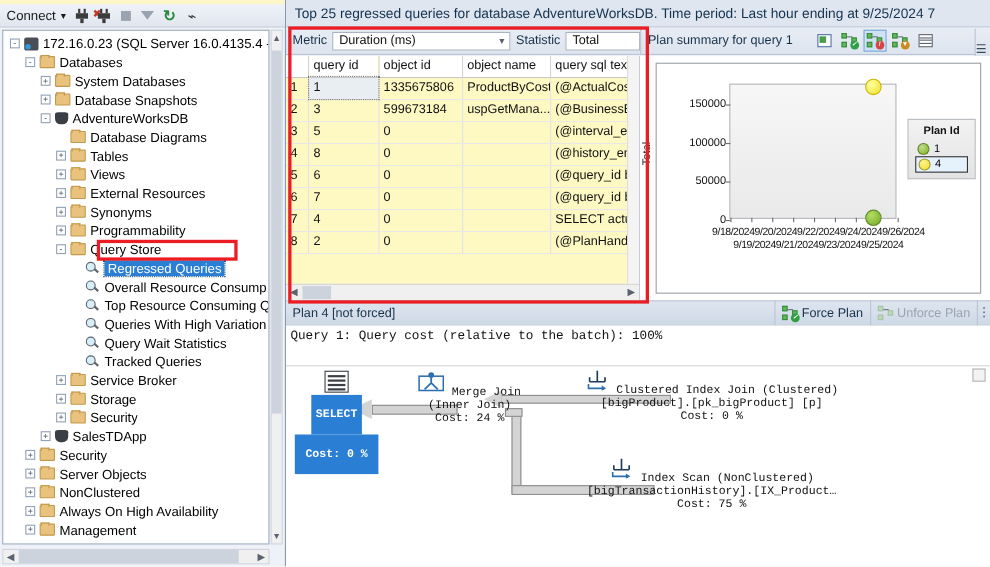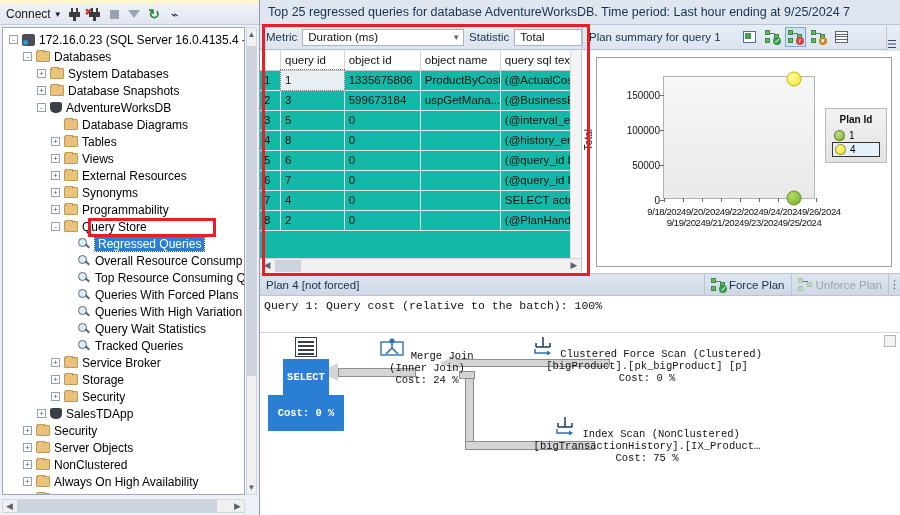--- a/index.html
+++ b/index.html
@@ -104,21 +104,21 @@
   .badge { position:absolute; right:-1px; bottom:-1px; width:8px;height:8px;border-radius:50%; font-size:6px;
            color:#fff; text-align:center; line-height:8px; font-weight:bold;}
   .badge.ok { background:#2f9e44;} .badge.warn { background:#d64545;} .badge.down { background:#c98a1e;}
   .winglyph { width:13px;height:12px;border:1.4px solid #4a6fa5;background:#fff; position:relative;}
   .winglyph:after{content:"";position:absolute;left:1px;top:1px;width:6px;height:6px;background:#4a9e4a;}
   .grow { flex:1; }
   .dots { width:10px; text-align:center; color:#3b4a60; font-size:11px; }
 
   
   #qs-body { position:absolute; left:0; top:51px; right:0; height:222px; display:flex; }
-  #grid-pane { width:322px; background:#14b8a6; border-right:1px solid #b9c4d4; position:relative;}
+  #grid-pane { width:322px; background:#fef9c3; border-right:1px solid #b9c4d4; position:relative;}
   table.grid { border-collapse:collapse; width:100%; table-layout:fixed; font-size:11.5px;}
   table.grid th {
     background:#fff; border-right:1px solid #d4d4d4; border-bottom:1px solid #c8c8c8;
     font-weight:normal; text-align:left; padding:2px 4px; height:19px; color:#111;
     white-space:nowrap; overflow:hidden;
   }
   table.grid td {
     border-right:1px solid #e3e3e3; border-bottom:1px solid #e8e8e8;
     padding:1px 4px; height:20px; white-space:nowrap; overflow:hidden; color:#111;
   }
@@ -310,28 +310,20 @@
         </span>
         <span class="lbl">Overall Resource Consump</span>
       </div>
       <div class="node" style="padding-left: 62px;">
         <span class="exp none"></span>
         <span class="qicon">
           <span class="g"></span>
           <span class="h"></span>
         </span>
         <span class="lbl">Top Resource Consuming Q</span>
-      </div>
-      <div class="node" style="padding-left: 62px;">
-        <span class="exp none"></span>
-        <span class="qicon">
-          <span class="g"></span>
-          <span class="h"></span>
-        </span>
-        <span class="lbl">Queries With Forced Plans</span>
       </div>
       <div class="node" style="padding-left: 62px;">
         <span class="exp none"></span>
         <span class="qicon">
           <span class="g"></span>
           <span class="h"></span>
         </span>
         <span class="lbl">Queries With High Variation</span>
       </div>
       <div class="node" style="padding-left: 62px;">
@@ -670,21 +662,21 @@
       <span>(Inner Join)</span><br>
       <span>Cost: 24 %</span>
     </div>
 
     <div class="pnode" style="left:262px; top:2px; width:250px;">
       <svg class="ic icon-scan" viewBox="0 0 22 20">
         <path d="M11 2 L11 12 M4 12 L18 12 M4 12 L4 8 M18 12 L18 8" stroke="#1b3a5c" stroke-width="1.5" fill="none"></path>
         <path d="M3 14 L3 18 L17 18" stroke="#2f6fb0" stroke-width="1.5" fill="none"></path>
         <path d="M15 15.5 L19 18 L15 20.5" fill="#2f6fb0"></path>
       </svg>
-      <span>Clustered Force Scan (Clustered)</span><br>
+      <span>Clustered Index Join (Clustered)</span><br>
       <span>[bigProduct].[pk_bigProduct] [p]</span><br>
       <span>Cost: 0 %</span>
     </div>
 
     <div class="pnode" style="left:262px; top:82px; width:250px;">
       <svg class="ic icon-scan" viewBox="0 0 22 20">
         <path d="M11 2 L11 12 M4 12 L18 12 M4 12 L4 8 M18 12 L18 8" stroke="#1b3a5c" stroke-width="1.5" fill="none"></path>
         <path d="M3 14 L3 18 L17 18" stroke="#2f6fb0" stroke-width="1.5" fill="none"></path>
         <path d="M15 15.5 L19 18 L15 20.5" fill="#2f6fb0"></path>
       </svg>

